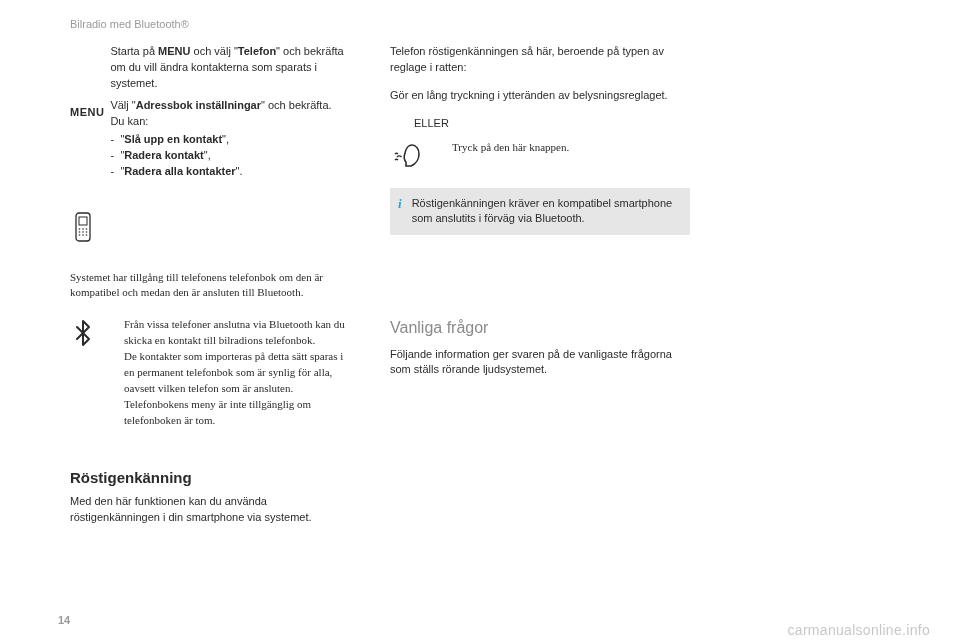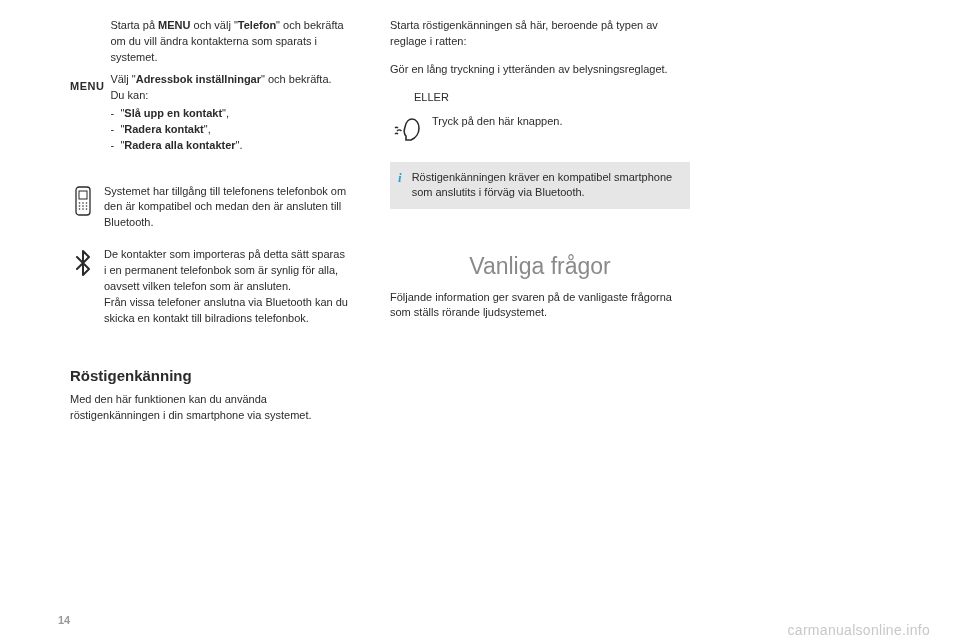--- a/index.html
+++ b/index.html
@@ -55,22 +55,23 @@
     position: relative;
   }
   .bullets li::before {
     content: "-";
     position: absolute;
     left: 0;
   }
 
   .icon-row {
     display: flex;
-    gap: 8px;
+    gap: 28px;
     margin-top: 16px;
+    font-family: Liberation Serif, serif;
   }
   .icon-cell {
     width: 26px;
     flex: 0 0 26px;
     display: flex;
     justify-content: center;
     padding-top: 2px;
   }
   .icon-text {
     flex: 1;
@@ -93,26 +94,25 @@
     font-family: Georgia, 'Times New Roman', serif;
     font-style: italic;
     font-weight: bold;
     font-size: 13px;
     line-height: 1;
     padding-top: 1px;
   }
   .info-text { font-size: 11px; line-height: 1.4; }
 
   .h2 {
-    font-size: 23px;
+    font-size: 16px;
     color: #8a8a8a;
     font-weight: 400;
-    margin-top: 44px;
+    margin-top: 84px;
     margin-bottom: 10px;
-    text-align: center;
   }
   .h3 {
     font-size: 15px;
     font-weight: bold;
     margin-top: 40px;
     margin-bottom: 8px;
   }
 
   .page-num {
     position: absolute;
@@ -132,41 +132,42 @@
     letter-spacing: 0.3px;
   }
 
   .bold-inline { font-weight: bold; }
 </style>
 </head>
 <body>
 
 <div class="page">
 
+  <div class="header">Bilradio med Bluetooth®</div>
 
   <div class="columns">
 
     <div class="col col-left">
 
       <div class="menu-block">
         <div class="menu-label">MENU</div>
         <div class="body-text">
           <span>Starta på </span><span class="bold-inline">MENU</span><span> och välj "</span><span class="bold-inline">Telefon</span><span>" och bekräfta om du vill ändra kontakterna som sparats i systemet.</span>
           <div class="spacer-sm"></div>
           <span>Välj "</span><span class="bold-inline">Adressbok inställningar</span><span>" och bekräfta.</span>
           <div>Du kan:</div>
           <ul class="bullets">
             <li><span>"</span><span class="bold-inline">Slå upp en kontakt</span><span>",</span></li>
             <li><span>"</span><span class="bold-inline">Radera kontakt</span><span>",</span></li>
             <li><span>"</span><span class="bold-inline">Radera alla kontakter</span><span>".</span></li>
           </ul>
         </div>
       </div>
 
-      <div class="icon-row" style="margin-top:30px;">
+      <div class="icon-row" style="margin-top:30px;flex-direction:column;">
         <div class="icon-cell">
           <svg width="18" height="30" viewBox="0 0 18 30">
             <rect x="2" y="1" width="14" height="28" rx="3" ry="3" fill="none" stroke="#2b2b2b" stroke-width="1.3"></rect>
             <rect x="5" y="5" width="8" height="8" fill="none" stroke="#2b2b2b" stroke-width="1"></rect>
             <circle cx="5.5" cy="17" r="0.8" fill="#2b2b2b"></circle>
               <circle cx="9" cy="17" r="0.8" fill="#2b2b2b"></circle>
               <circle cx="12.5" cy="17" r="0.8" fill="#2b2b2b"></circle>
             <circle cx="5.5" cy="20" r="0.8" fill="#2b2b2b"></circle>
               <circle cx="9" cy="20" r="0.8" fill="#2b2b2b"></circle>
               <circle cx="12.5" cy="20" r="0.8" fill="#2b2b2b"></circle>
@@ -178,33 +179,34 @@
         <div class="icon-text">Systemet har tillgång till telefonens telefonbok om den är kompatibel och medan den är ansluten till Bluetooth.</div>
       </div>
 
       <div class="icon-row">
         <div class="icon-cell">
           <svg width="18" height="28" viewBox="0 0 18 28">
             <path d="M9 2 L9 26 L15 20 L3 8 M9 2 L15 8 L3 20" fill="none" stroke="#2b2b2b" stroke-width="2" stroke-linejoin="round" stroke-linecap="round"></path>
           </svg>
         </div>
         <div class="icon-text">
+          <div>Från vissa telefoner anslutna via Bluetooth kan du skicka en kontakt till bilradions telefonbok.</div>
           <div>De kontakter som importeras på detta sätt sparas i en permanent telefonbok som är synlig för alla, oavsett vilken telefon som är ansluten.</div>
-          <div>Från vissa telefoner anslutna via Bluetooth kan du skicka en kontakt till bilradions telefonbok.</div>
+          <div>Telefonbokens meny är inte tillgänglig om telefonboken är tom.</div>
         </div>
       </div>
 
       <div class="h3">Röstigenkänning</div>
       <div class="body-text">Med den här funktionen kan du använda röstigenkänningen i din smartphone via systemet.</div>
 
     </div>
 
     <div class="col col-right">
 
-      <div class="body-text">Starta röstigenkänningen så här, beroende på typen av reglage i ratten:</div>
+      <div class="body-text">Telefon röstigenkänningen så här, beroende på typen av reglage i ratten:</div>
       <div class="body-text" style="margin-top:12px;">Gör en lång tryckning i ytteränden av belysningsreglaget.</div>
       <div class="body-text" style="margin-top:12px;padding-left:24px;">ELLER</div>
 
       <div class="icon-row" style="margin-top:8px;">
         <div class="icon-cell" style="width:34px; flex:0 0 34px;">
           <svg width="30" height="28" viewBox="0 0 30 28">
             <path d="M20 3 C24 3 27 7 27 12 C27 17 24 22 19 24 L14 24 L14 20 C12 18 12 14 13 11 C14 6 17 3 20 3 Z" fill="none" stroke="#2b2b2b" stroke-width="1.6"></path>
             <path d="M3 12 C4 11 5 11 6 12" fill="none" stroke="#2b2b2b" stroke-width="1.4"></path>
             <path d="M5 15 C6.5 13.5 8 13.5 9.5 15" fill="none" stroke="#2b2b2b" stroke-width="1.4"></path>
             <path d="M3 18 C4 17 5 17 6 18" fill="none" stroke="#2b2b2b" stroke-width="1.4"></path>

